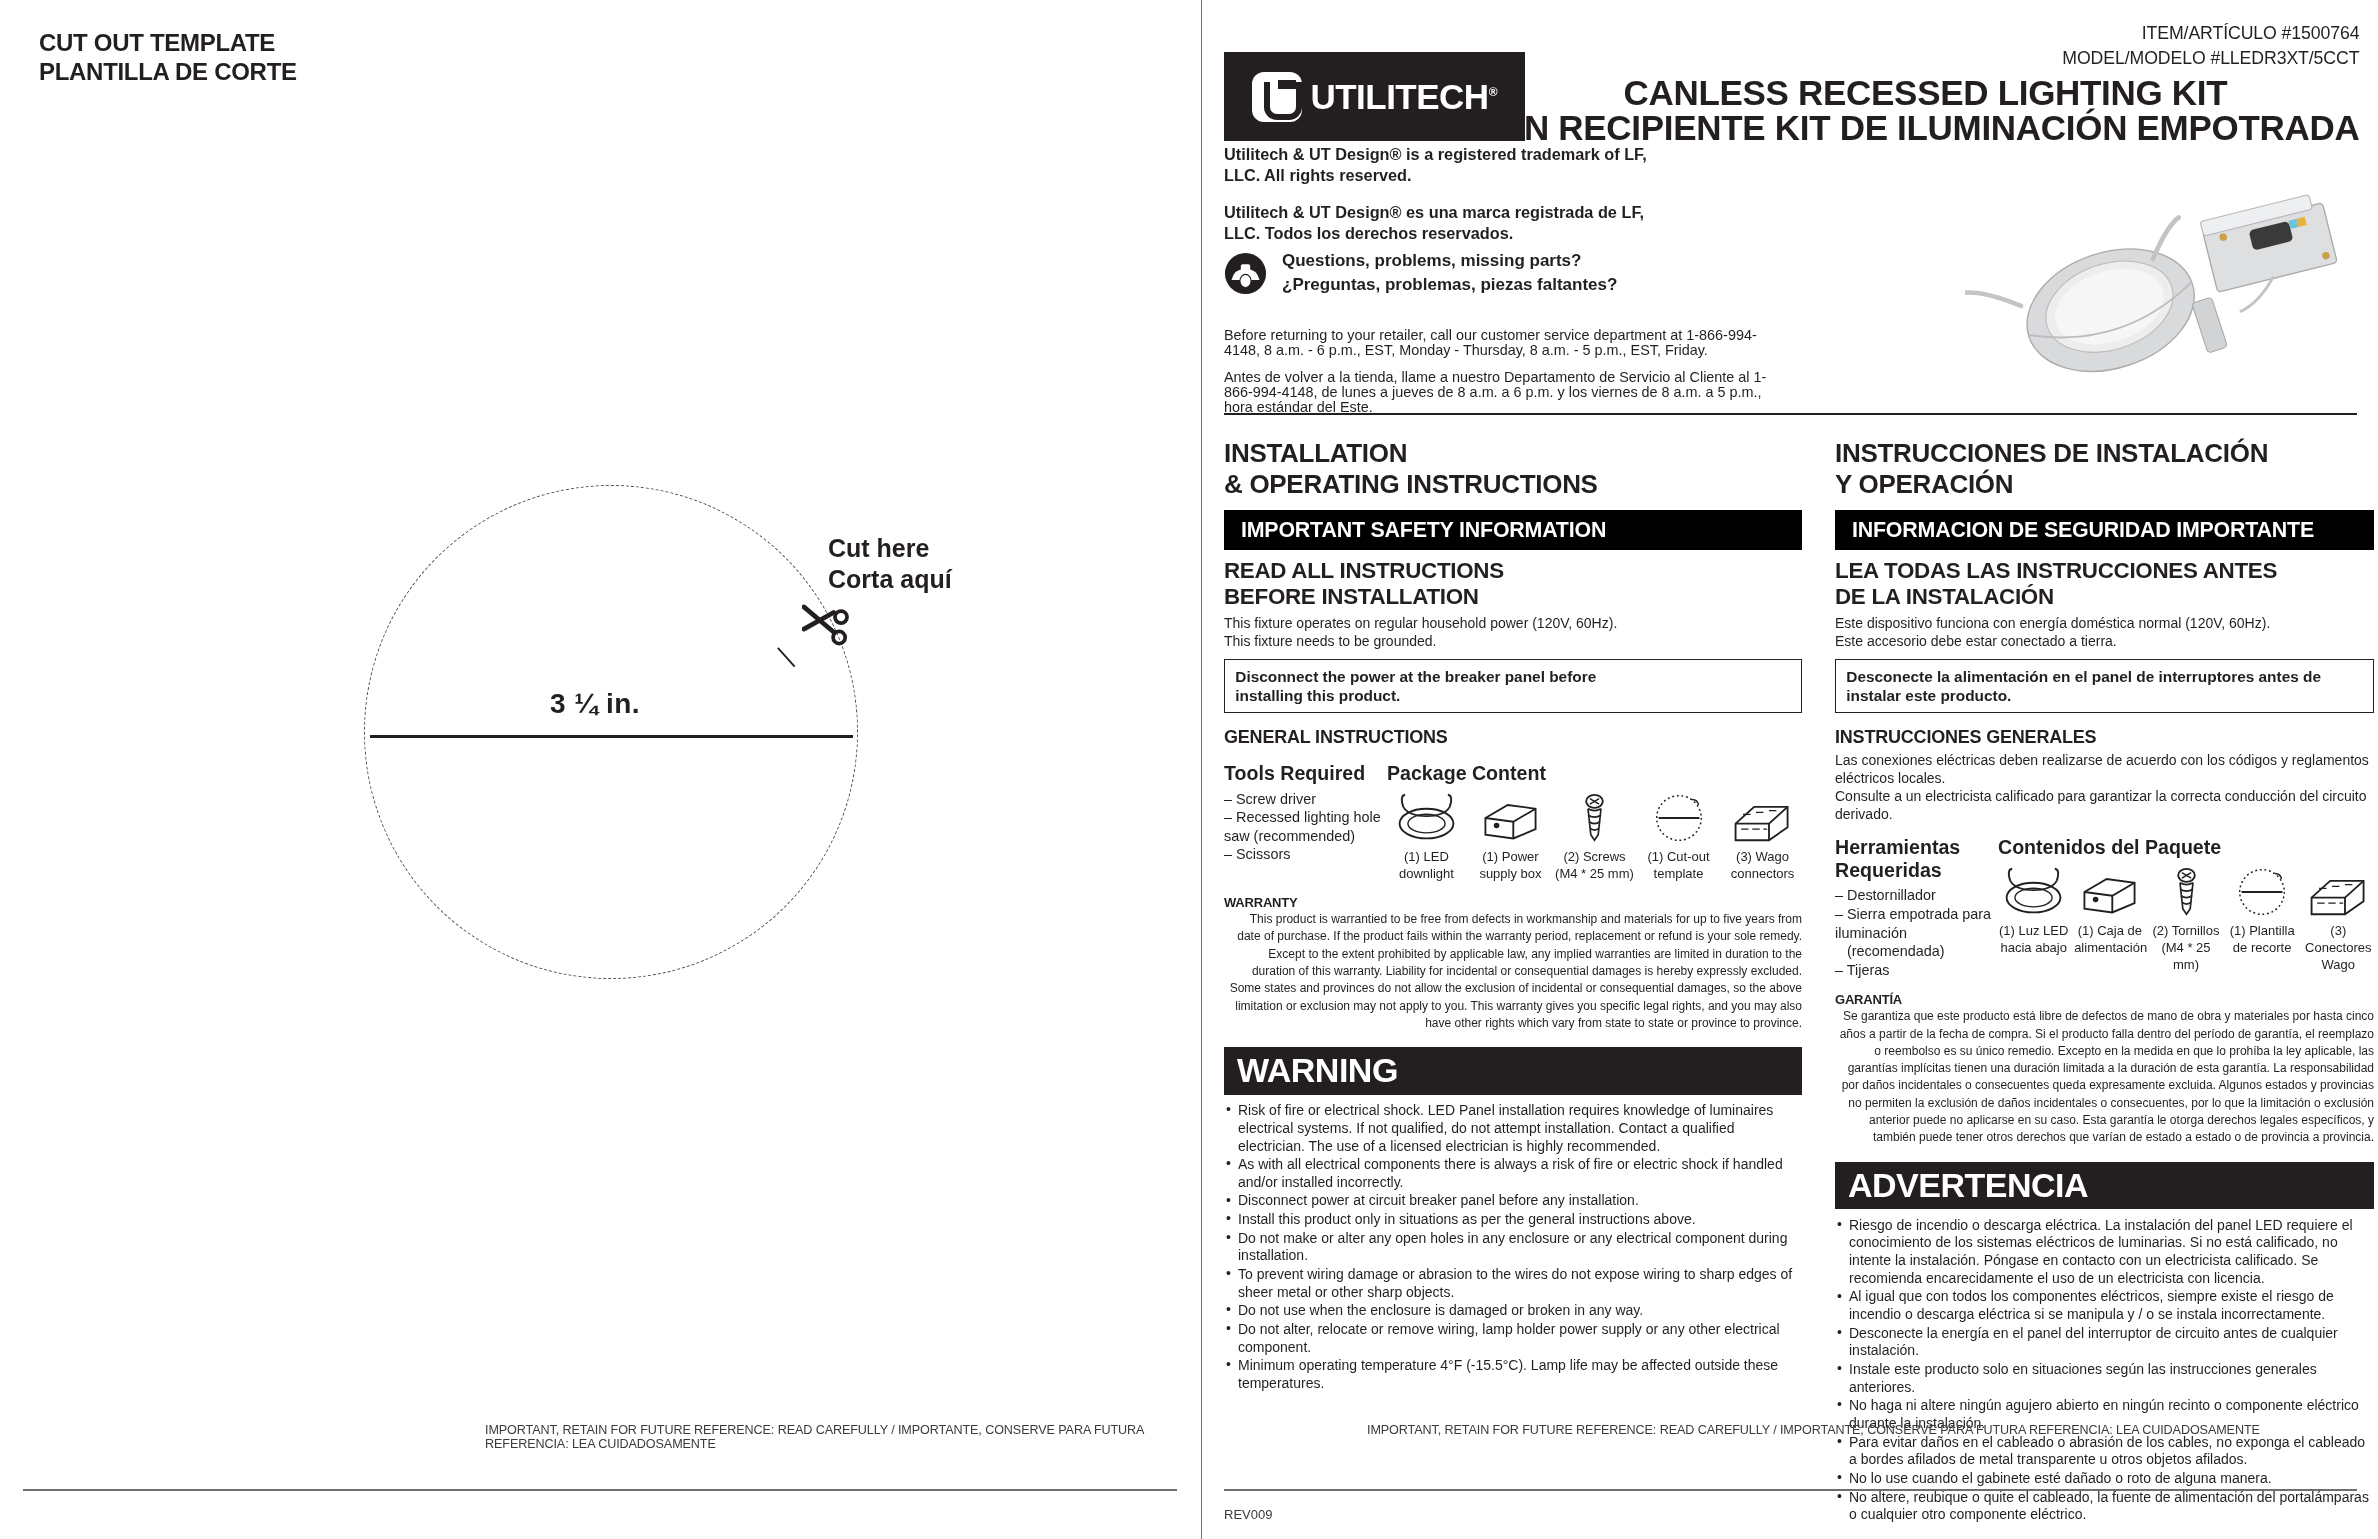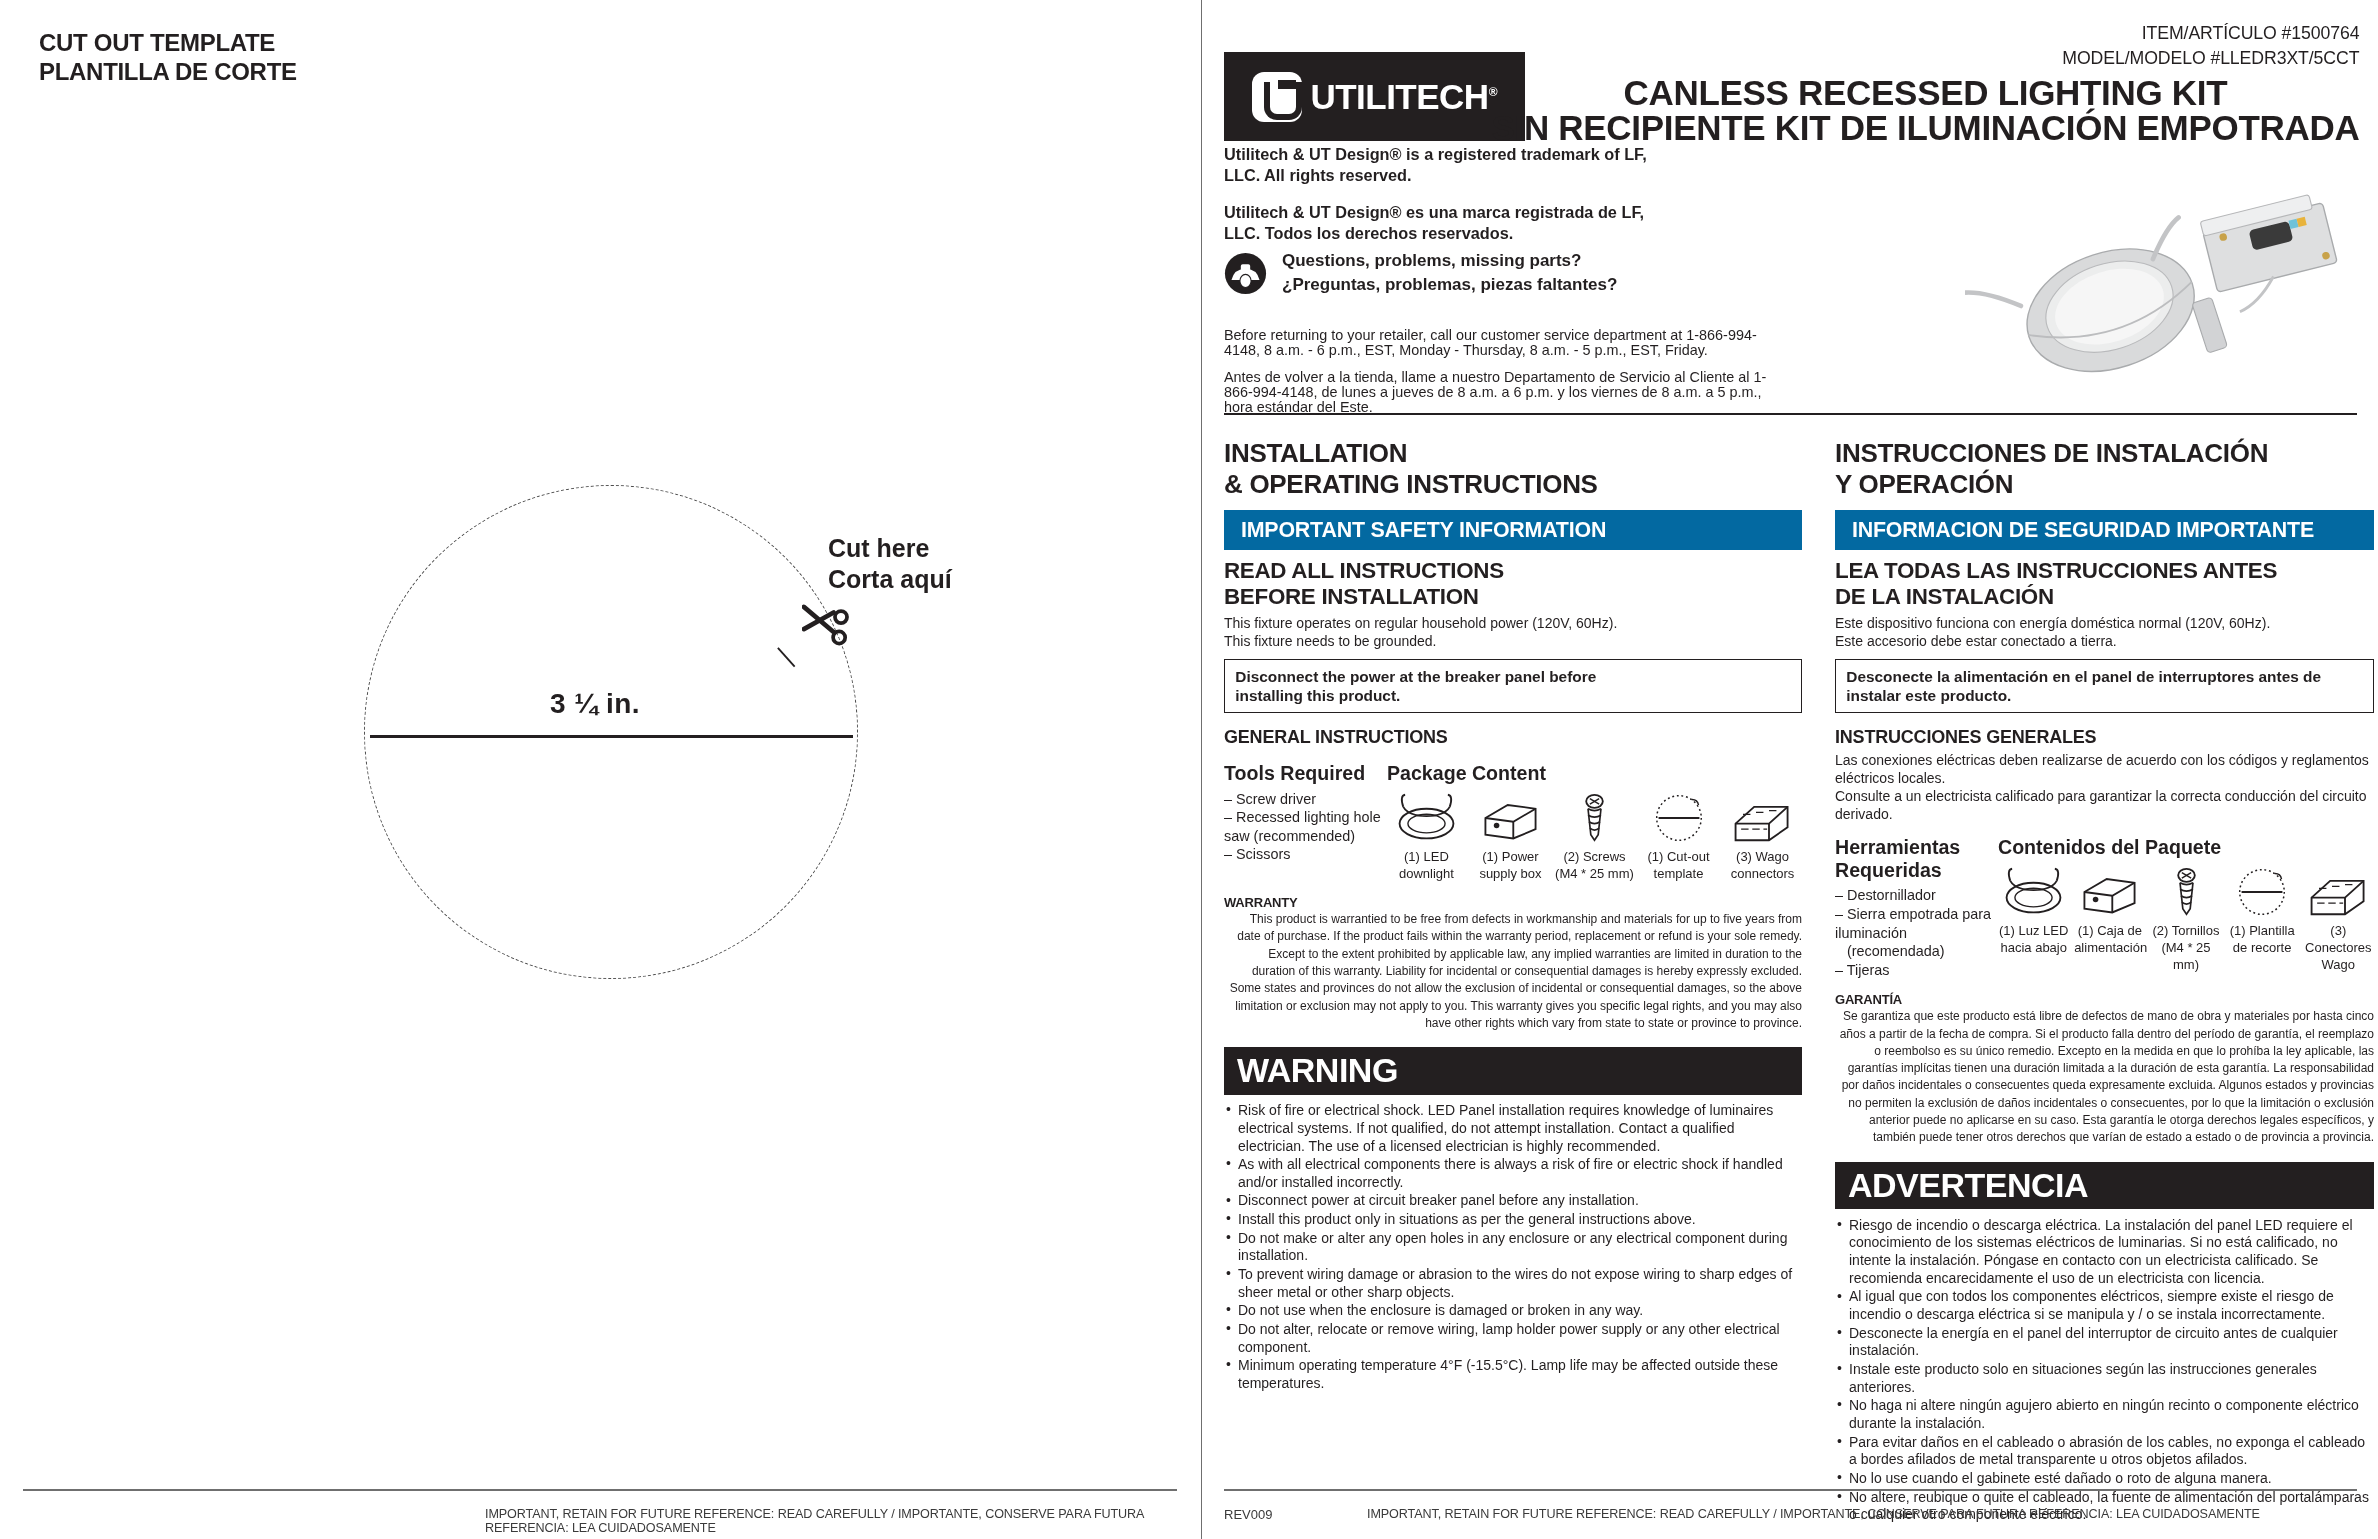--- a/index.html
+++ b/index.html
@@ -128,21 +128,21 @@
   .col-en { left: 23px; width: 578px; }
   .col-es { left: 634px; width: 539px; }
 
   h1.sec-title {
     font-weight: bold; font-size: 26px; line-height: 31px;
     letter-spacing: -0.3px; margin-bottom: 10.3px;
   }
   h1.sec-title span { display: block; }
 
   .blackbar {
-    background: #0369a1; color: #ffffff;
+    background: #000000; color: #ffffff;
     font-weight: bold; font-size: 21.4px; line-height: 34px;
     padding: 2.8px 0 2.8px 17px; margin-bottom: 8.4px;
     letter-spacing: -0.2px;
   }
 
   h2.read-title {
     font-weight: bold; font-size: 22.4px; line-height: 26px;
     letter-spacing: -0.3px; margin-bottom: 3.7px;
   }
   h2.read-title span { display: block; }
@@ -198,21 +198,21 @@
   }
 
   
   .footer-rule-left {
     position: absolute; left: 23px; top: 1489px; width: 1154px; height: 1.9px; background: #6f6f6f;
   }
   .footer-rule-right {
     position: absolute; left: 23px; top: 1489px; width: 1133px; height: 1.9px; background: #6f6f6f;
   }
   .footer-text {
-    position: absolute; top: 1507px;
+    position: absolute; top: 1423px;
     font-size: 12.6px; font-stretch: condensed; letter-spacing: -0.1px; color: #3a3a3a;
   }
   .footer-left { left: 485px; }
   .footer-right { left: 166px; }
   .rev { position: absolute; left: 23px; top: 1507px; font-size: 13px; color: #3a3a3a; }
 </style>
 </head>
 <body>
 
 <div class="page">

